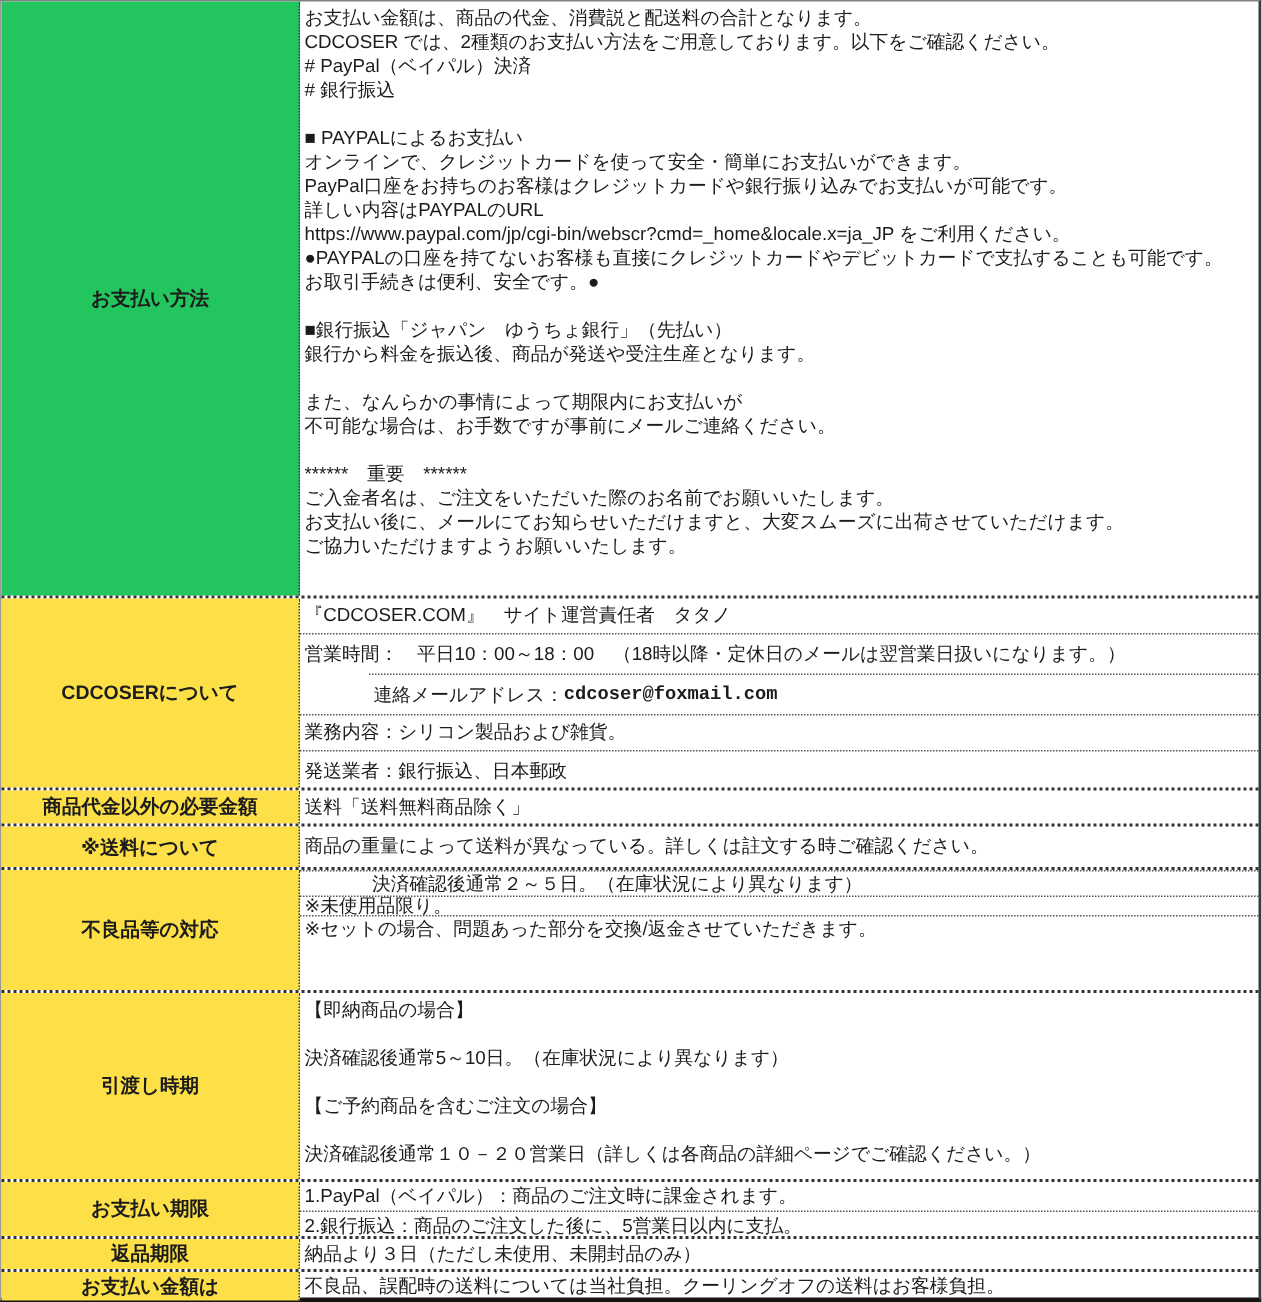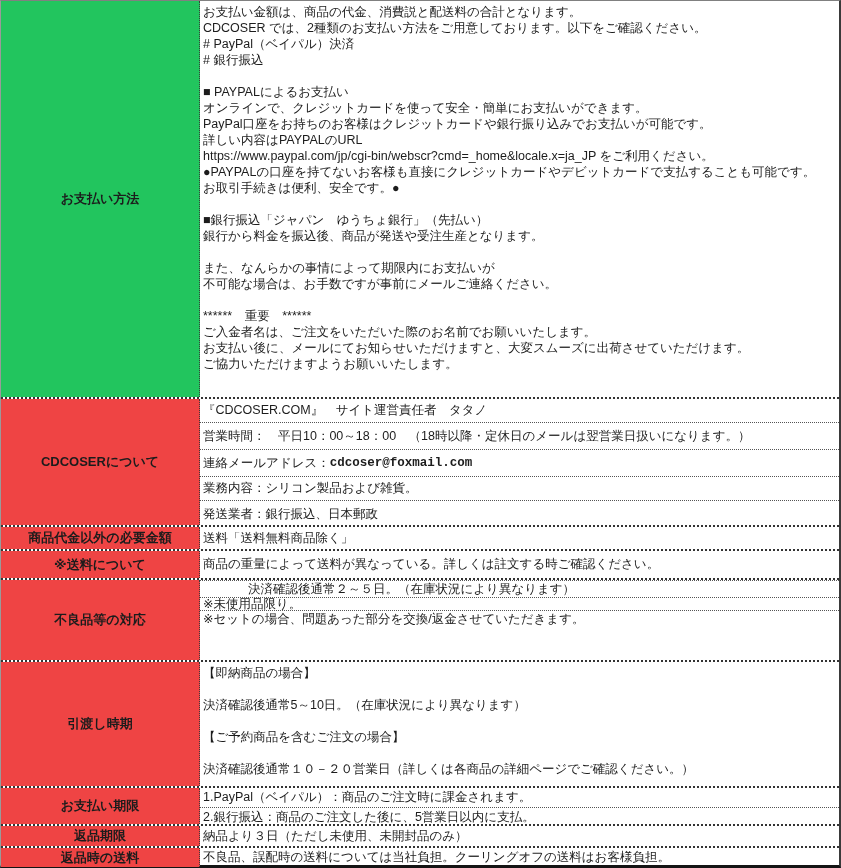--- a/index.html
+++ b/index.html
@@ -11,21 +11,21 @@
     border-bottom:3px solid #141414;
     font-family:"Liberation Sans","DejaVu Sans",sans-serif;
     color:#1c1c1c;
     display:flex;flex-direction:column;
   }
   .grp{display:flex;box-sizing:border-box;flex:0 0 auto;}
   .grp + .grp{border-top:2px dotted #333;}
   .lbl{
     flex:0 0 199px;box-sizing:border-box;
     border-right:1px dotted #3c3c3c;
-    background:#ef4444;
+    background:#fde047;
     display:flex;align-items:center;justify-content:center;
     font-weight:bold;font-size:13px;text-align:center;
     padding:0 4px;line-height:16px;
   }
   .grp-payment .lbl{background:#22c55e;}
   .cnt{flex:1 1 auto;min-width:0;display:flex;flex-direction:column;font-size:12.5px;}
   .sub{
     box-sizing:border-box;flex:0 0 auto;
     display:flex;align-items:center;
     padding:0 4px 0 3px;line-height:15px;overflow:hidden;
@@ -72,21 +72,21 @@
 お支払い後に、メールにてお知らせいただけますと、大変スムーズに出荷させていただけます。
 ご協力いただけますようお願いいたします。</div>
     </div>
   </div>
 
   <div class="grp" style="height:128px;">
     <div class="lbl">CDCOSERについて</div>
     <div class="cnt">
       <div class="sub" style="height:23px;">『CDCOSER.COM』　サイト運営責任者　タタノ</div>
       <div class="sub bt" style="height:27px;">営業時間：　平日10：00～18：00　（18時以降・定休日のメールは翌営業日扱いになります。）</div>
-      <div class="sub bt" style="height:27px;">
+      <div class="sub bt" style="height:27px;margin-left:46px;">
         <span class="kv">連絡メールアドレス：</span>
           <span class="em">cdcoser@foxmail.com</span>
       </div>
       <div class="sub bt" style="height:24px;">業務内容：シリコン製品および雑貨。</div>
       <div class="sub bt" style="height:27px;">発送業者：銀行振込、日本郵政</div>
     </div>
   </div>
 
   <div class="grp" style="height:24px;">
     <div class="lbl">商品代金以外の必要金額</div>
@@ -133,19 +133,19 @@
   </div>
 
   <div class="grp" style="height:22px;">
     <div class="lbl">返品期限</div>
     <div class="cnt">
       <div class="sub fill">納品より３日（ただし未使用、未開封品のみ）</div>
     </div>
   </div>
 
   <div class="grp" style="height:21px;">
-    <div class="lbl">返品時の送料</div>
+    <div class="lbl">お支払い金額は</div>
     <div class="cnt">
       <div class="sub fill">不良品、誤配時の送料については当社負担。クーリングオフの送料はお客様負担。</div>
     </div>
   </div>
 
 </div>
 
 </body></html>

